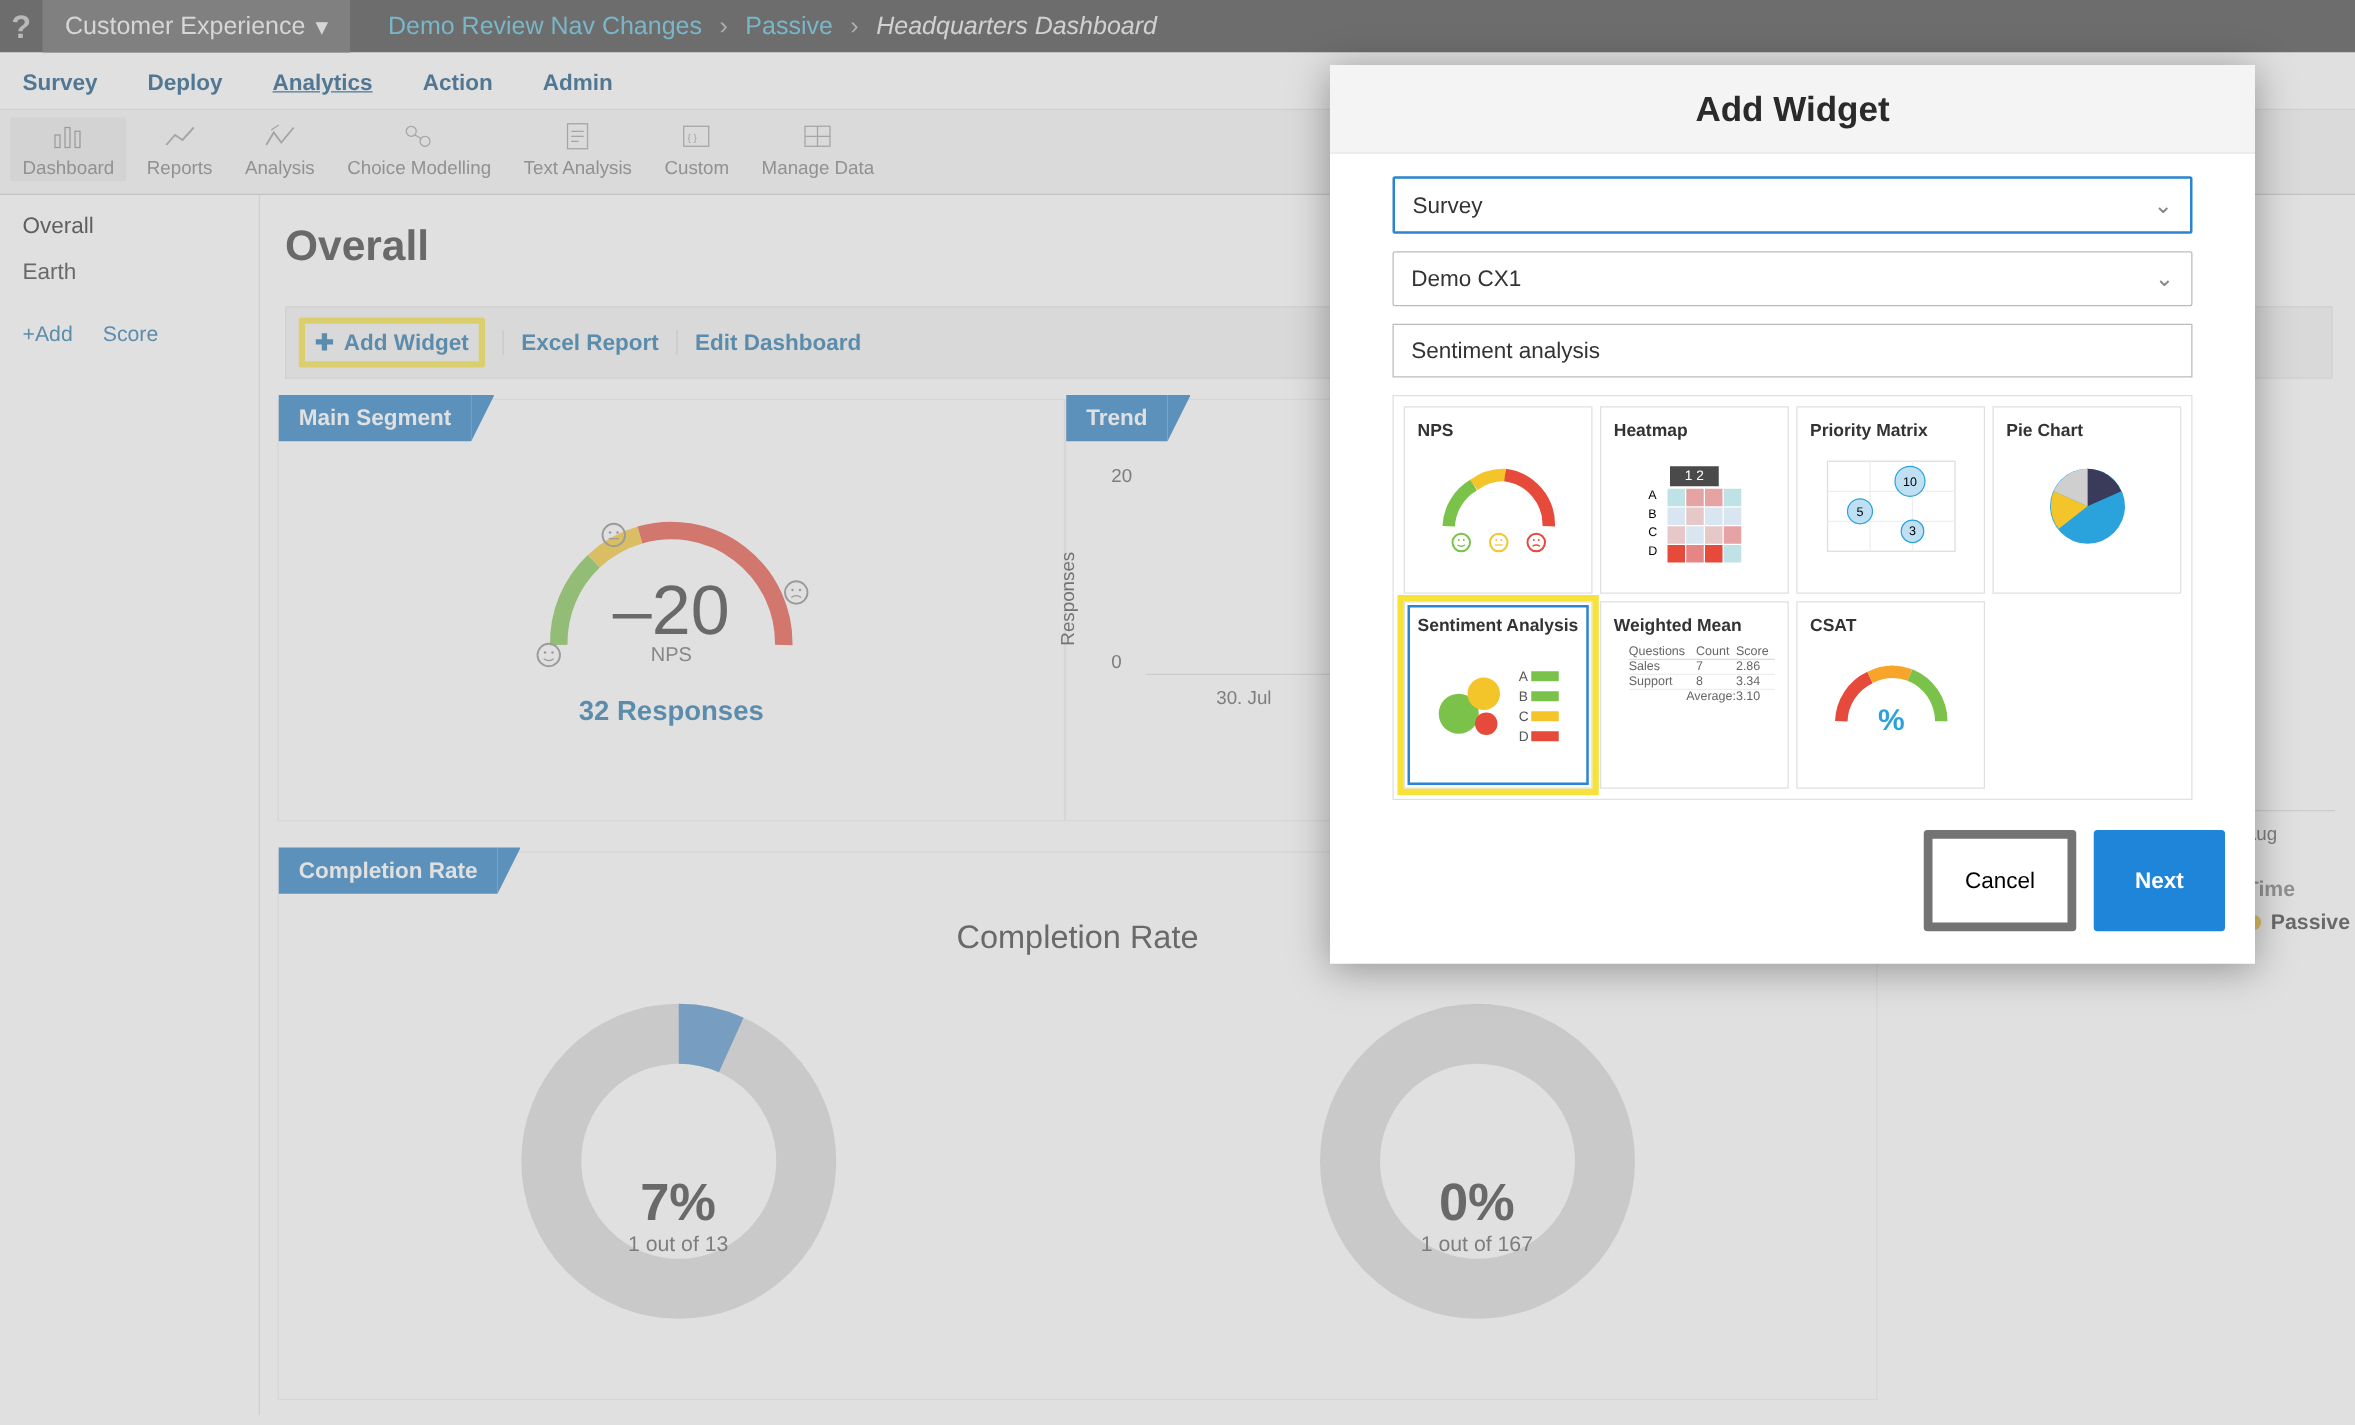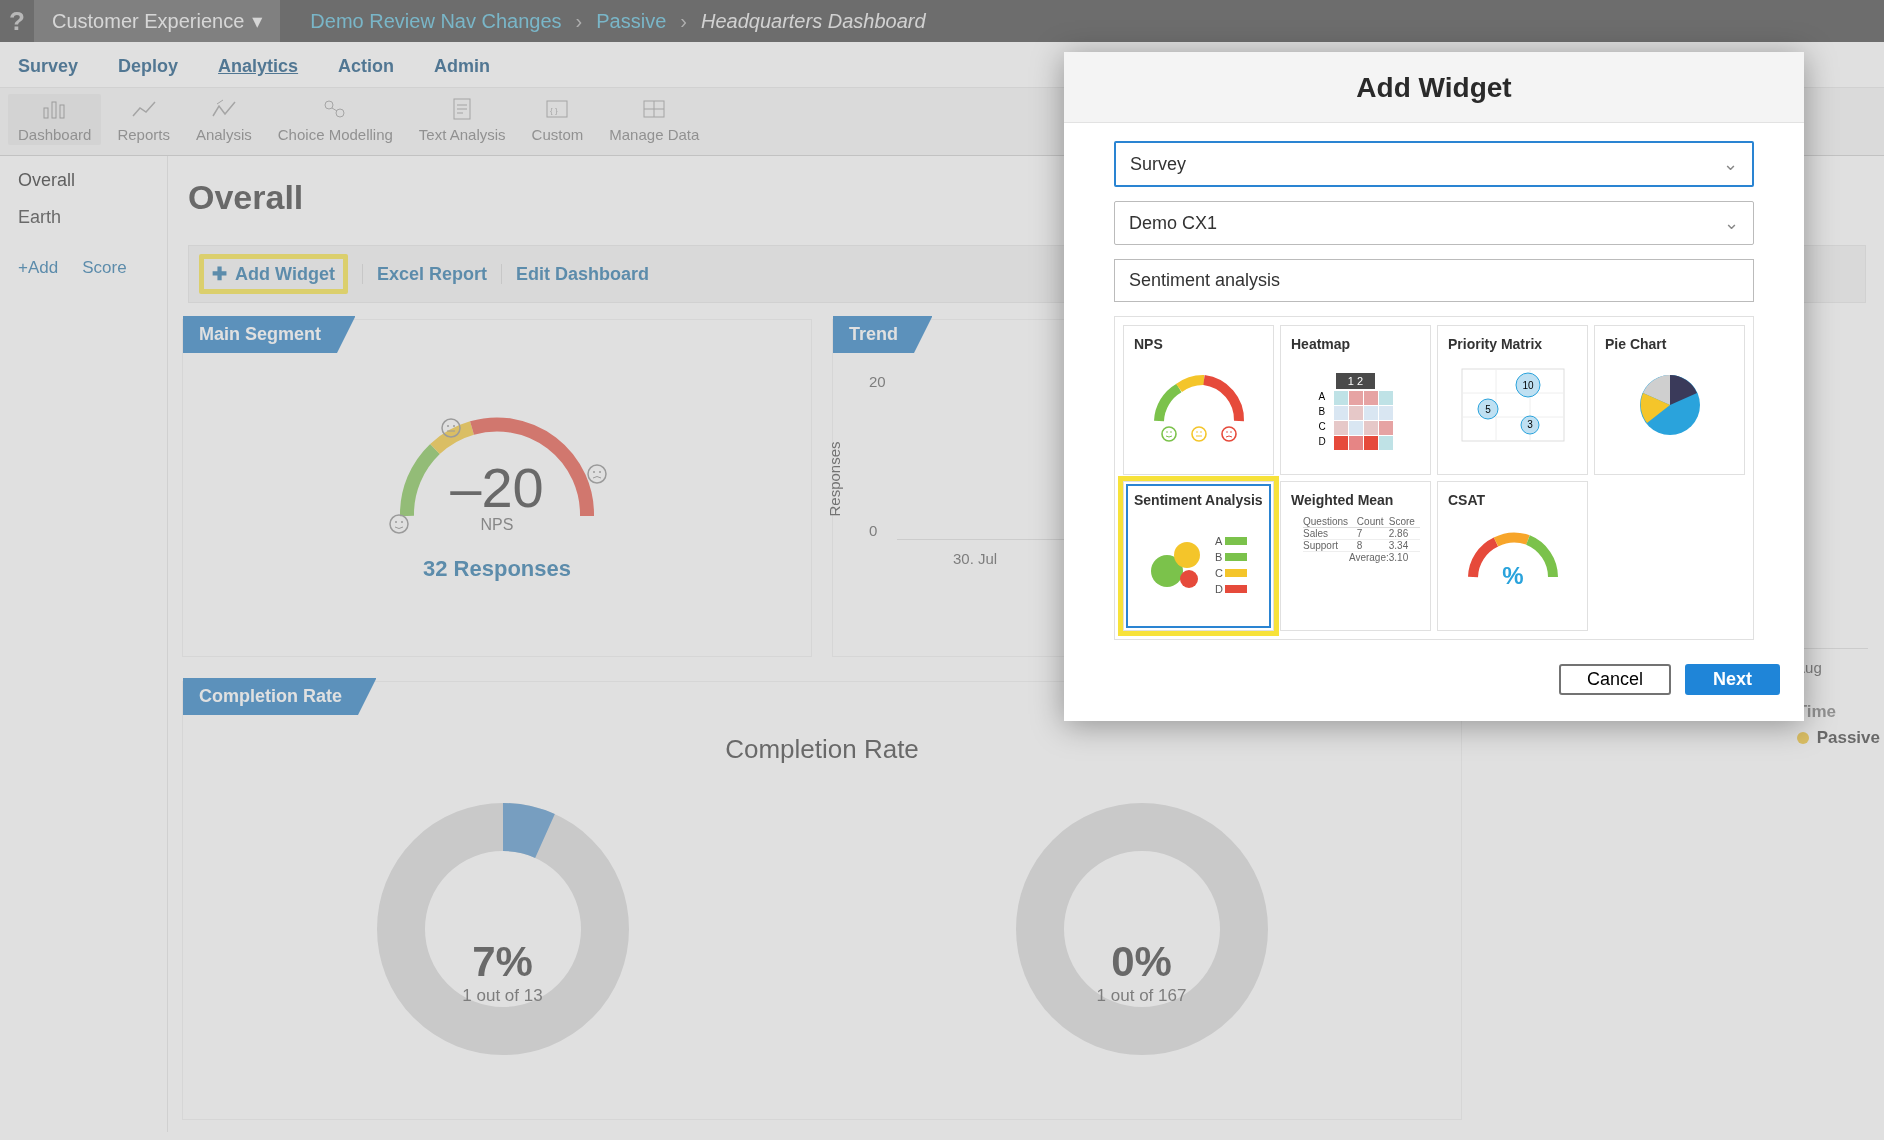--- a/index.html
+++ b/index.html
@@ -32,21 +32,21 @@
   .sidebar-heading { font-weight:500; color:#222; margin-bottom:14px; }
   .sidebar-row { margin:16px 0 6px; color:#333; }
   .sidebar-actions { display:flex; gap:24px; margin-top:30px; color:#1c6ea4; font-size:17px; }
 
   .content { flex:1; padding:14px 12px 20px 14px; position:relative; }
   .page-title { font-size:34px; font-weight:700; color:#333; margin:8px 6px 28px; }
   .action-bar { display:flex; gap:4px; align-items:center; background:#f3f3f3; border:1px solid #e5e5e5; padding:8px 10px; margin:0 6px 16px; color:#1c6ea4; font-weight:600; font-size:18px; }
   .action-bar .divider { width:1px; height:20px; background:#d5d5d5; margin:0 10px; }
   .hl { border:5px solid #f7e23a; padding:4px 8px; border-radius:2px; display:inline-flex; align-items:center; gap:8px; }
 
-  .widgets-row { display:flex; gap:20px; margin-top:15px; }
+  .widgets-row { display:flex; margin-top:15px; }
   .widget { flex:1; position:relative; border:1px solid #eee; padding-top:36px; }
   .widget-tab { position:absolute; left:0; top:-4px; background:#1c78c0; color:#fff; font-weight:600; padding:8px 16px; display:inline-block; }
   .widget-tab::after { content:""; position:absolute; right:-18px; top:0; bottom:0; border-left:18px solid #1c78c0; border-bottom:36px solid transparent; }
 
   .nps-block { text-align:center; padding:30px 10px 20px; color:#1c6ea4; }
   .nps-number { font-size:56px; font-weight:500; color:#333; }
   .nps-label { font-size:16px; color:#666; margin-top:-4px; }
   .nps-resp { margin-top:22px; font-size:22px; color:#1c6ea4; font-weight:600; }
 
   .completion-row { display:flex; gap:30px; margin-top:24px; }
@@ -82,21 +82,21 @@
   .txtin { width:100%; border:1px solid #bbb; padding:10px 14px; font-size:18px; color:#333; margin-bottom:14px; }
 
   .type-grid { display:grid; grid-template-columns:repeat(4, 1fr); gap:6px; border:1px solid #e0e0e0; padding:8px; }
   .type-card { border:1px solid #e0e0e0; padding:10px 10px 8px; height:150px; cursor:pointer; position:relative; }
   .type-card .tlabel { font-size:14px; font-weight:600; color:#333; margin-bottom:8px; display:block; }
   .type-card.selected { outline:5px solid #f7e23a; background:#fff; z-index:2; }
   .type-card.selected .inner-sel { outline:2px solid #2a84d2; position:absolute; inset:4px; pointer-events:none; }
   .type-vis { height:90px; display:flex; align-items:center; justify-content:center; }
 
   .modal-footer { display:flex; justify-content:flex-end; gap:14px; padding:14px 24px 26px; }
-  .btn { padding:3px 26px; font-size:18px; border:2px solid #737373; background:#fff; border-radius:3px; cursor:pointer; }
+  .btn { padding:23px 26px; font-size:18px; border:7px solid #737373; background:#fff; border-radius:3px; cursor:pointer; }
   .btn.primary { background:#1f85d8; color:#fff; border-color:#1f85d8; font-weight:600; }
 </style>
 </head>
 <body>
 
 <div class="topbar">
   <div class="brand-icon">?</div>
   <div class="project-switch">
     <span>Customer Experience</span>
     <span>▾</span>

